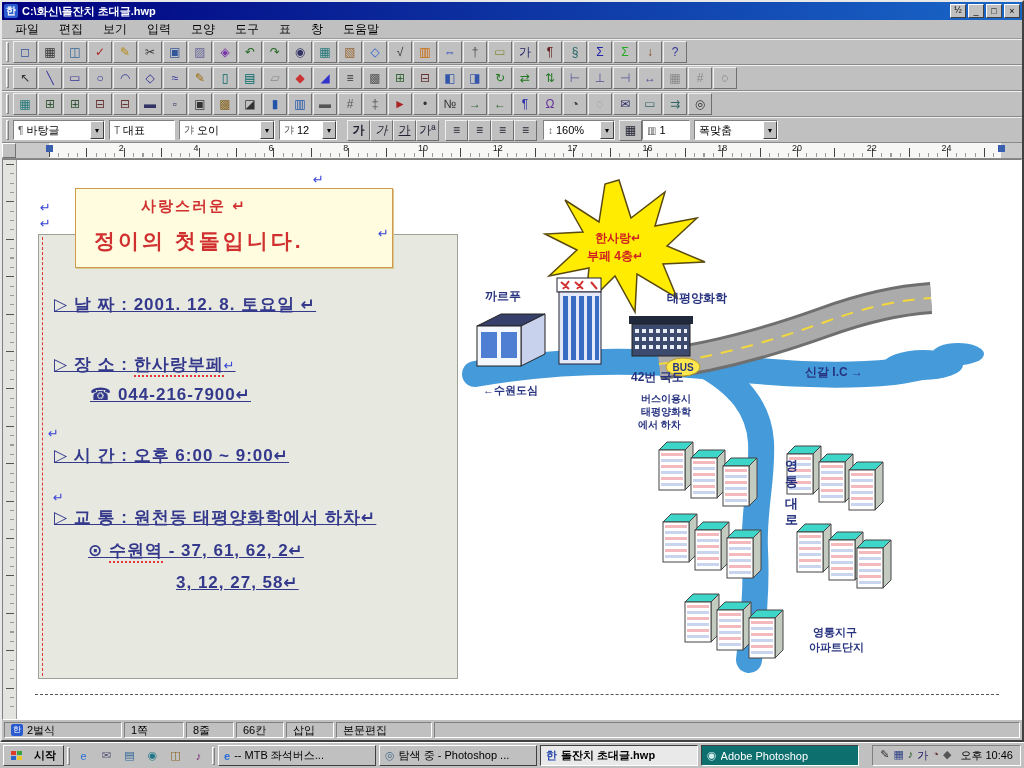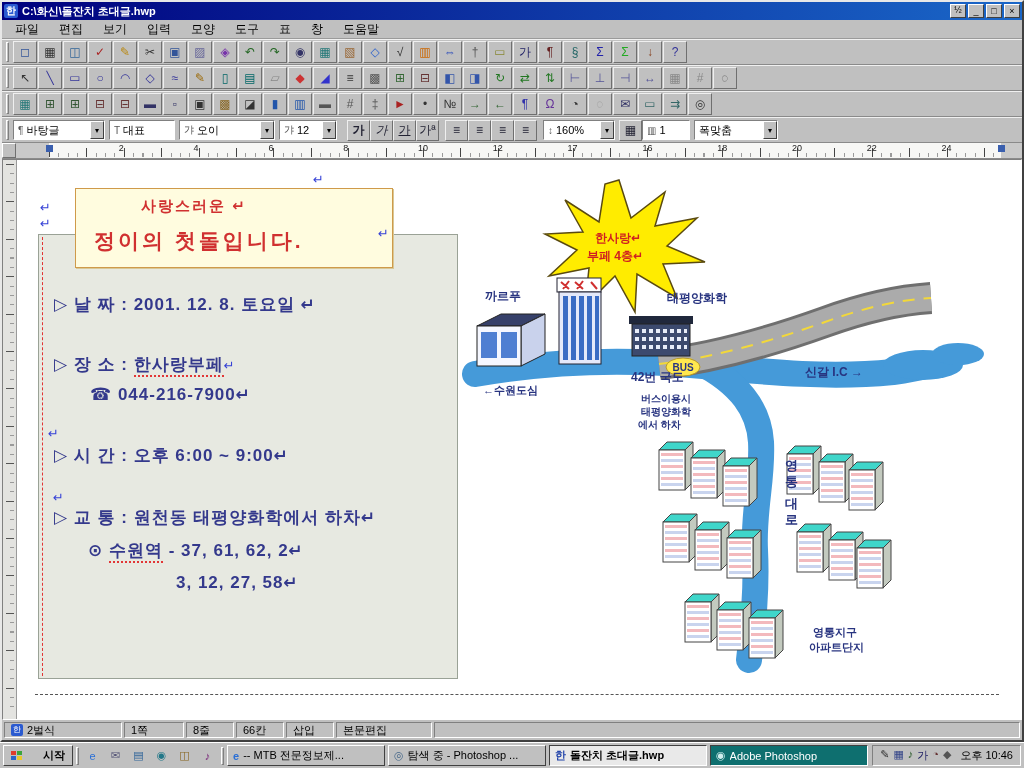--- a/index.html
+++ b/index.html
@@ -54,21 +54,21 @@
   .docarea{flex:1;position:relative;background:#fff;border:1px solid;border-color:#808080 #fff #fff #808080;overflow:hidden;}
   .vruler{position:absolute;left:0;top:0;bottom:0;width:14px;background:#e3e3e0;border-right:1px solid #9a9a9a;}
   .vruler::before{content:"";position:absolute;top:4px;bottom:4px;right:2px;width:9px;
     background:
       repeating-linear-gradient(180deg,#555 0 1px,transparent 1px 37.4px) 100% 0/8px 100% no-repeat,
       repeating-linear-gradient(180deg,#9a9a9a 0 1px,transparent 1px 9.35px) 100% 0/4px 100% no-repeat;}
   .page{position:absolute;left:14px;top:0;right:0;bottom:0;background:#fff;}
 
   .invite-box{position:absolute;left:21px;top:74px;width:420px;height:445px;background:#e7e9e1;border:1px solid #9aa296;}
   .redline{position:absolute;left:3px;top:2px;bottom:2px;border-left:1px dashed #e23434;}
-  .iline{position:absolute;font-size:17px;font-weight:bold;color:#34398c;letter-spacing:1px;white-space:nowrap;}
+  .iline{position:absolute;font-size:17px;font-weight:bold;color:#34398c;letter-spacing:1px;white-space:nowrap;text-decoration:underline;}
   .pmark{color:#3642d6;font-size:13px;font-weight:normal;}
   .stray{position:absolute;font-size:13px;}
   .u-red{border-bottom:2px dotted #e23636;padding-bottom:1px;}
 
   .title-box{position:absolute;left:58px;top:28px;width:318px;height:80px;background:#fffcdf;border:1px solid #cf9a4a;box-shadow:1px 1px 0 #d8c896;}
   .t1{position:absolute;left:34px;top:8px;font-size:15px;color:#d03030;font-weight:bold;letter-spacing:2px;margin-left:31px;}
   .t2{position:absolute;left:18px;top:38px;font-size:21px;color:#d03030;font-weight:bold;letter-spacing:3px;}
 
   .map-svg{position:absolute;left:436px;top:10px;}
   .mtext{fill:#283480;font-weight:bold;}
@@ -76,21 +76,21 @@
 
   
   .statusbar{height:20px;display:flex;gap:2px;padding:2px 2px;background:#c0c0c0;flex:none;}
   .seg{border:1px solid;border-color:#808080 #fff #fff #808080;font-size:11px;display:flex;align-items:center;padding:0 6px;gap:4px;white-space:nowrap;color:#000;}
   .seg .mini{width:12px;height:12px;background:#2a5ad0;color:#fff;font-size:8px;line-height:12px;text-align:center;border-radius:2px;}
   .seg.fill{flex:1;}
 
   
   .taskbar{position:absolute;left:0;right:0;bottom:0;height:26px;background:#c0c0c0;border-top:1px solid #fff;
     display:flex;align-items:center;padding:2px 3px;gap:3px;}
-  .start{height:21px;display:flex;align-items:center;gap:21px;font-weight:bold;font-size:11px;background:#c0c0c0;
+  .start{height:21px;display:flex;align-items:center;gap:12px;font-weight:bold;font-size:11px;background:#c0c0c0;
     border:1px solid;border-color:#fff #404040 #404040 #fff;padding:0 7px;font-family:inherit;flex:none;}
   .winlogo{display:grid;grid-template-columns:5px 5px;grid-template-rows:4px 4px;gap:1px;}
   .wl{display:block;}
   .wl.r{background:#e03c2c}.wl.g{background:#3ca43c}.wl.b{background:#2c64c8}.wl.y{background:#e8c82c}
   .tb-sep{width:3px;height:18px;border:1px solid;border-color:#fff #808080 #808080 #fff;flex:none;}
   .quick{display:flex;gap:2px;flex:none;}
   .qbtn{width:21px;height:20px;background:#c0c0c0;border:1px solid #c0c0c0;font-size:11px;padding:0;font-family:inherit;}
   .tasks{display:flex;gap:3px;flex:1;min-width:0;}
   .task{height:21px;flex:1;max-width:158px;display:flex;align-items:center;gap:4px;font-size:11px;background:#c0c0c0;
     border:1px solid;border-color:#fff #404040 #404040 #fff;padding:0 5px;overflow:hidden;white-space:nowrap;font-family:inherit;min-width:0;}
@@ -648,21 +648,21 @@
         <button class="qbtn"><span style="color: rgb(51, 102, 153);">▤</span></button>
         <button class="qbtn"><span style="color: rgb(34, 119, 136);">◉</span></button>
         <button class="qbtn"><span style="color: rgb(136, 102, 34);">◫</span></button>
         <button class="qbtn"><span style="color: rgb(119, 34, 119);">♪</span></button>
       </div>
     <span class="tb-sep"></span>
     <div class="tasks">
 
     <button class="task normal">
           <span class="ticon" style="color: rgb(42, 111, 214);">e</span>
-          <span class="tlabel">-- MTB 전문정보제...</span>
+          <span class="tlabel">-- MTB 좌석버스...</span>
         </button>
         <button class="task normal">
           <span class="ticon" style="color: rgb(68, 102, 136);">◎</span>
           <span class="tlabel">탐색 중 - Photoshop ...</span>
         </button>
         <button class="task active">
           <span class="ticon" style="color: rgb(34, 68, 170);">한</span>
           <span class="tlabel">돌잔치 초대글.hwp</span>
         </button>
         <button class="task highlight">

